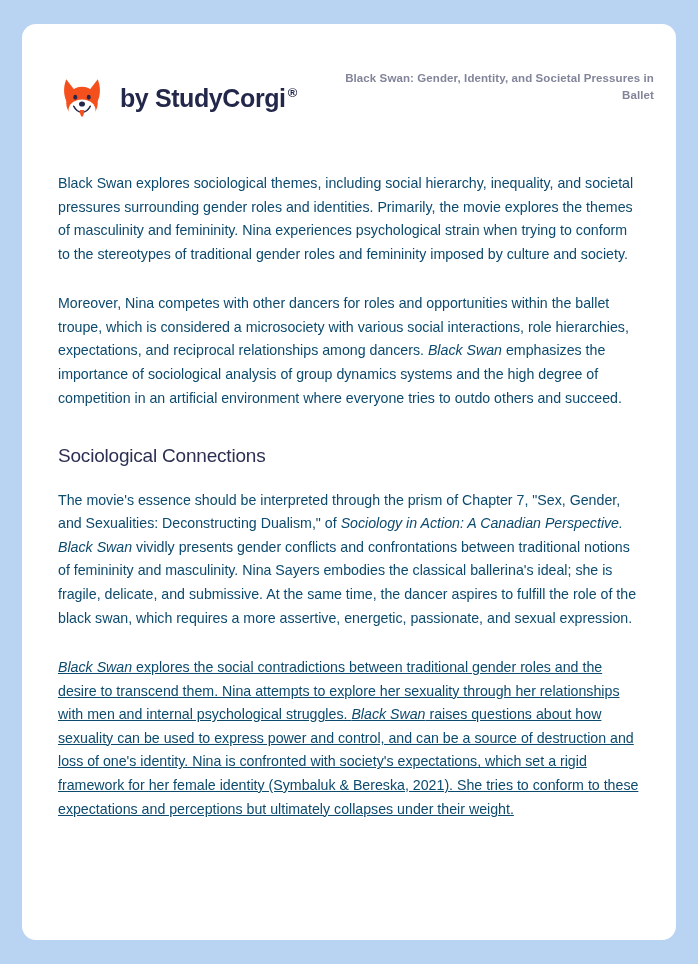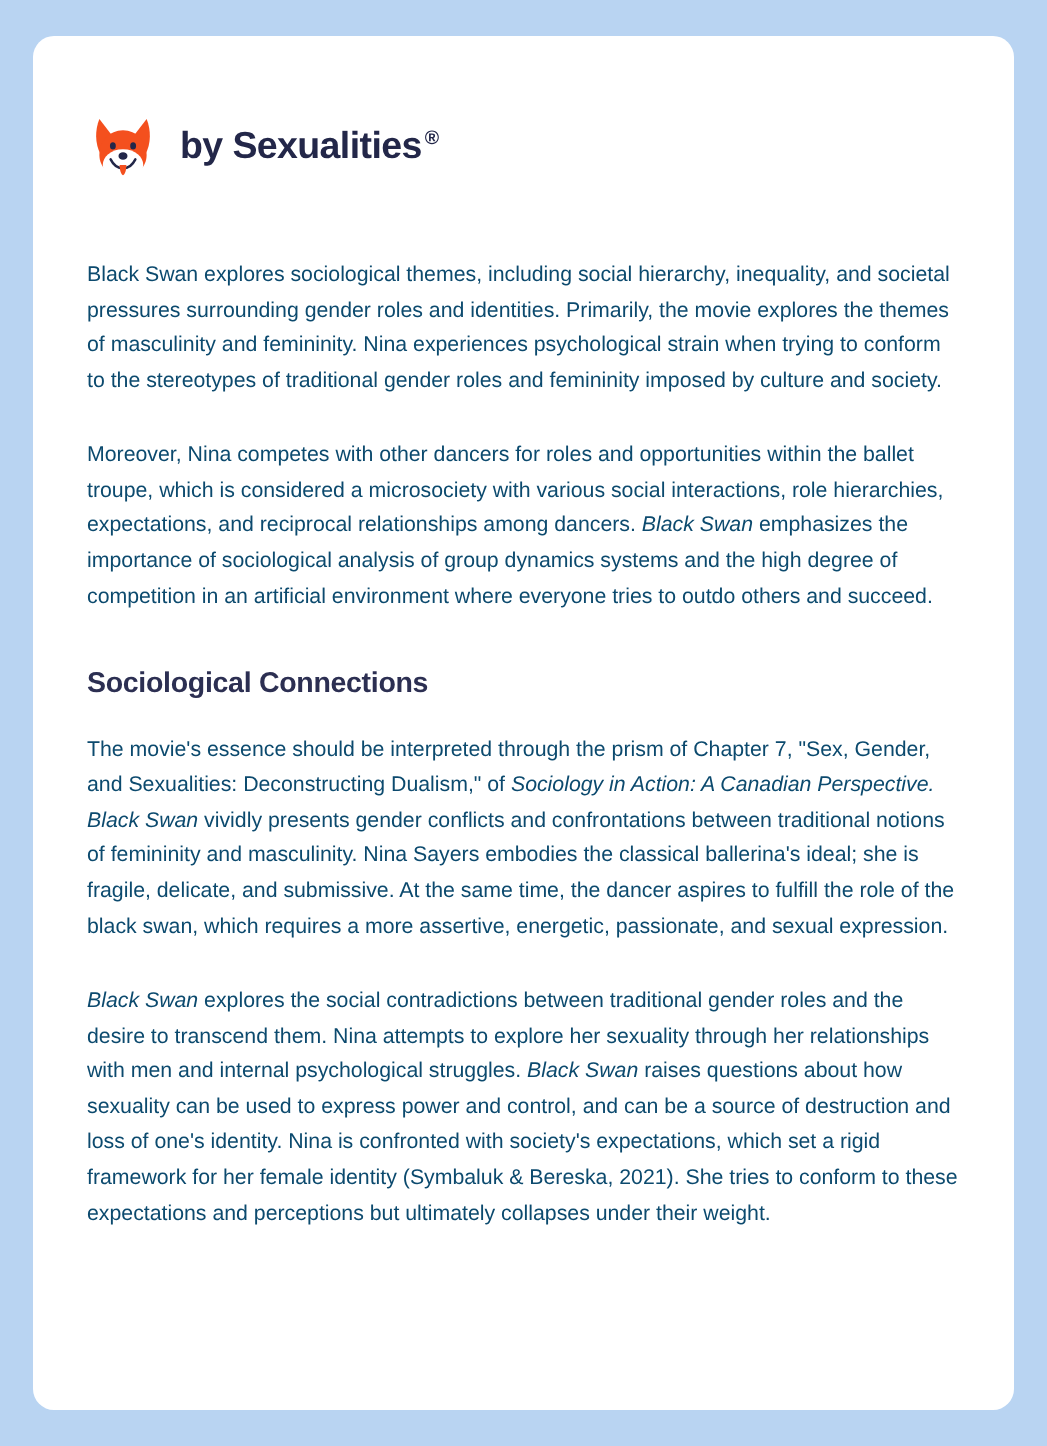--- a/index.html
+++ b/index.html
@@ -93,26 +93,26 @@
     padding: 0 36px;
     margin-top: 50px;
   }
   .doc-body p {
     font-size: 14.2px;
     line-height: 1.66;
     color: #0c4a6e;
     margin: 0 0 26px 0;
     text-align: left;
   }
-  .doc-body p:last-child { margin-bottom: 16px; }
+  .doc-body p:last-child { margin-bottom: 16px; text-decoration: underline; }
   .doc-body em { font-style: italic; }
 
   .section-heading {
     font-size: 19px;
-    font-weight: bold;
+    font-weight: normal;
     color: #2c2f52;
     letter-spacing: -0.2px;
     margin: 34px 0 20px 0;
     line-height: 1.3;
   }
 </style>
 </head>
 <body>
 
 <div class="page-card">
@@ -134,24 +134,25 @@
           <ellipse cx="23" cy="31" rx="2.6" ry="3.2" fill="#232749"></ellipse>
           <ellipse cx="41" cy="31" rx="2.6" ry="3.2" fill="#232749"></ellipse>
 
           <ellipse cx="32" cy="40" rx="4" ry="3.4" fill="#232749"></ellipse>
 
           <path d="M21 43 C24 49 28 51 32 51 C36 51 40 49 43 43" stroke="#232749" stroke-width="2.2" fill="none" stroke-linecap="round"></path>
 
           <path d="M29 48 C29 54 31 57 32 57 C33 57 35 54 35 48 Z" fill="#f4501e"></path>
         </svg>
       </span>
-      <span class="brand-text"><span>by Sexualities</span><span class="brand-reg">®</span></span>
+      <span class="brand-text"><span>by StudyCorgi</span><span class="brand-reg">®</span></span>
     </div>
 
     <div class="doc-meta">
+      <div class="doc-title">Black Swan: Gender, Identity, and Societal Pressures in Ballet</div>
     </div>
 
   </div>
 
   <div class="doc-body">
 
     <p>Black Swan explores sociological themes, including social hierarchy, inequality, and societal pressures surrounding gender roles and identities. Primarily, the movie explores the themes of masculinity and femininity. Nina experiences psychological strain when trying to conform to the stereotypes of traditional gender roles and femininity imposed by culture and society.</p>
 
     <p><span>Moreover, Nina competes with other dancers for roles and opportunities within the ballet troupe, which is considered a microsociety with various social interactions, role hierarchies, expectations, and reciprocal relationships among dancers. </span><em>Black Swan</em><span> emphasizes the importance of sociological analysis of group dynamics systems and the high degree of competition in an artificial environment where everyone tries to outdo others and succeed.</span></p>
 

